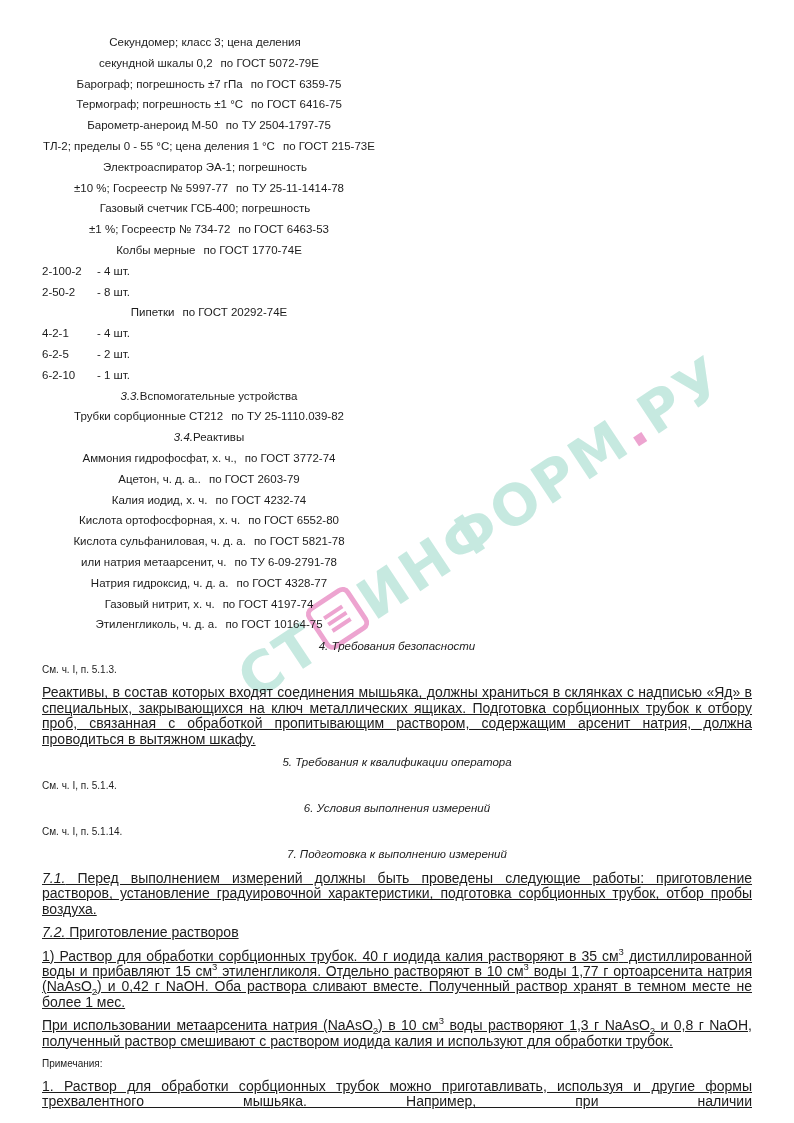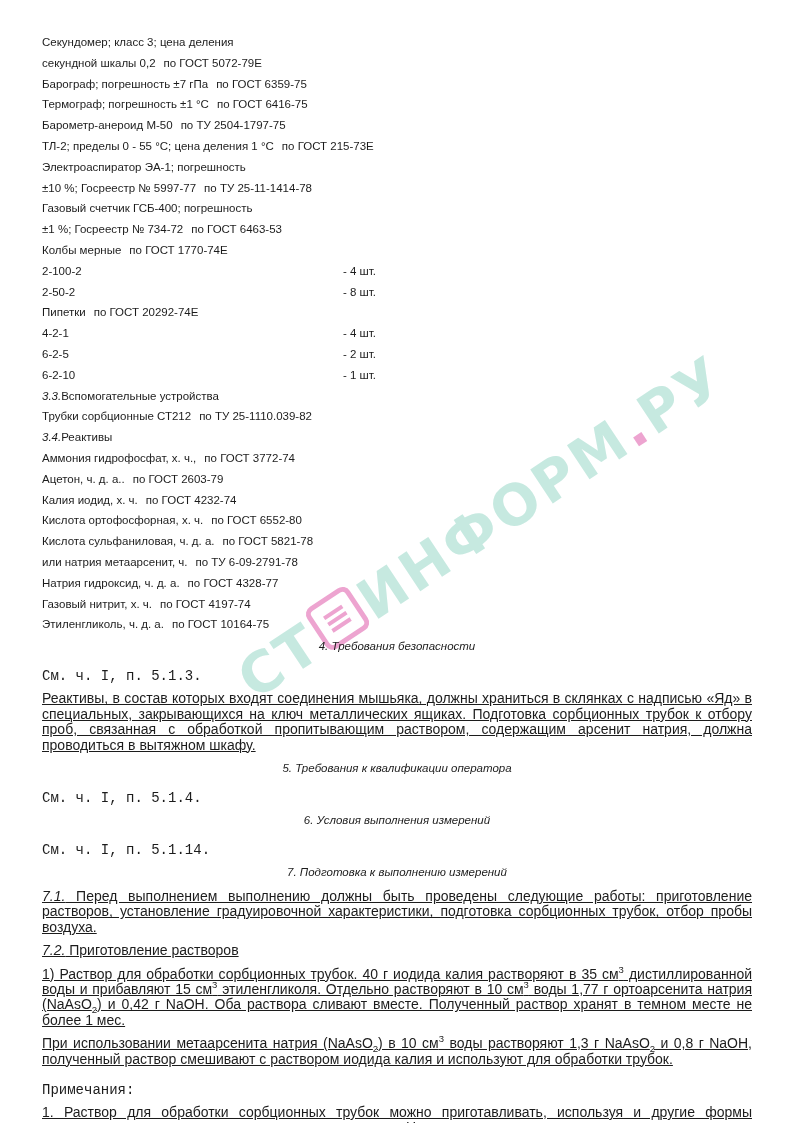--- a/index.html
+++ b/index.html
@@ -2,31 +2,31 @@
 <html style="--wm-teal: #c6e9e0; --wm-pink: #eda4d0;"><head>
 <meta charset="utf-8">
 <style>
   html,body{margin:0;padding:0;}
   body{
     width:794px;height:1123px;background:#ffffff;position:relative;overflow:hidden;
     font-family:"Liberation Sans", sans-serif;color:#1c1c1c;
   }
   .page{position:absolute;inset:0;padding:36px 42px 0 42px;z-index:1;}
   
-  .row{width:334px;display:flex;justify-content:flex-start;align-items:baseline;
+  .row{width:334px;display:flex;justify-content:center;align-items:baseline;
        font-size:11.5px;line-height:13px;margin-bottom:7.8px;}
   .row .cl{white-space:nowrap;}
   .row .cr{text-align:right;white-space:nowrap;padding-left:8px;}
-  .row.qty{justify-content:space-between;}
+  .row.qty{justify-content:flex-start;}
   .row .code{display:inline-block;width:55px;}
   .row.sub i{font-style:italic;}
   
   .shead{text-align:center;font-style:italic;font-size:11.5px;font-weight:normal;
          margin:9px 0 10px 0;line-height:13px;}
-  .see{font-size:14px;margin:16px 0 8px 0;line-height:14px;font-family:Liberation Mono, monospace;}
+  .see{font-size:10px;margin:4px 0 8px 0;line-height:14px;}
   .para{font-size:14px;line-height:15.4px;text-align:justify;margin:0 0 8px 0;text-decoration:underline;}
   .para.last-just{text-align-last:justify;}
   .pnum{font-style:italic;}
   sup{font-size:0.68em;vertical-align:super;line-height:0;}
   sub{font-size:0.68em;vertical-align:sub;line-height:0;}
   
   .watermark{
     position:absolute;left:244px;top:652px;z-index:0;
     transform:rotate(-33.5deg);transform-origin:0 50%;
     font-family:"DejaVu Sans", sans-serif;font-weight:bold;font-size:56px;
@@ -175,21 +175,21 @@
   <p class="para">Реактивы, в состав которых входят соединения мышьяка, должны храниться в склянках с надписью «Яд» в специальных, закрывающихся на ключ металлических ящиках. Подготовка сорбционных трубок к отбору проб, связанная с обработкой пропитывающим раствором, содержащим арсенит натрия, должна проводиться в вытяжном шкафу.</p>
 
   <div class="shead">5. Требования к квалификации оператора</div>
   <p class="see">См. ч. I, п. 5.1.4.</p>
 
   <div class="shead">6. Условия выполнения измерений</div>
   <p class="see">См. ч. I, п. 5.1.14.</p>
 
   <div class="shead">7. Подготовка к выполнению измерений</div>
 
-  <p class="para"><i class="pnum">7.1.</i><span> Перед выполнением выполнению должны быть проведены следующие работы: приготовление растворов, установление градуировочной характеристики, подготовка сорбционных трубок, отбор пробы воздуха.</span></p>
+  <p class="para"><i class="pnum">7.1.</i><span> Перед выполнением измерений должны быть проведены следующие работы: приготовление растворов, установление градуировочной характеристики, подготовка сорбционных трубок, отбор пробы воздуха.</span></p>
 
   <p class="para"><i class="pnum">7.2.</i><span> Приготовление растворов</span></p>
 
   <p class="para"><span>1) Раствор для обработки сорбционных трубок. 40 г иодида калия растворяют в 35 см</span><sup>3</sup><span> дистиллированной воды и прибавляют 15 см</span><sup>3</sup><span> этиленгликоля. Отдельно растворяют в 10 см</span><sup>3</sup><span> воды 1,77 г ортоарсенита натрия (NaAsO</span><sub>2</sub><span>) и 0,42 г NaOH. Оба раствора сливают вместе. Полученный раствор хранят в темном месте не более 1 мес.</span></p>
 
   <p class="para"><span>При использовании метаарсенита натрия (NaAsO</span><sub>2</sub><span>) в 10 см</span><sup>3</sup><span> воды растворяют 1,3 г NaAsO</span><sub>2</sub><span> и 0,8 г NaOH, полученный раствор смешивают с раствором иодида калия и используют для обработки трубок.</span></p>
 
   <p class="see">Примечания:</p>
   <p class="para last-just">1. Раствор для обработки сорбционных трубок можно приготавливать, используя и другие формы трехвалентного мышьяка. Например, при наличии</p>
 

